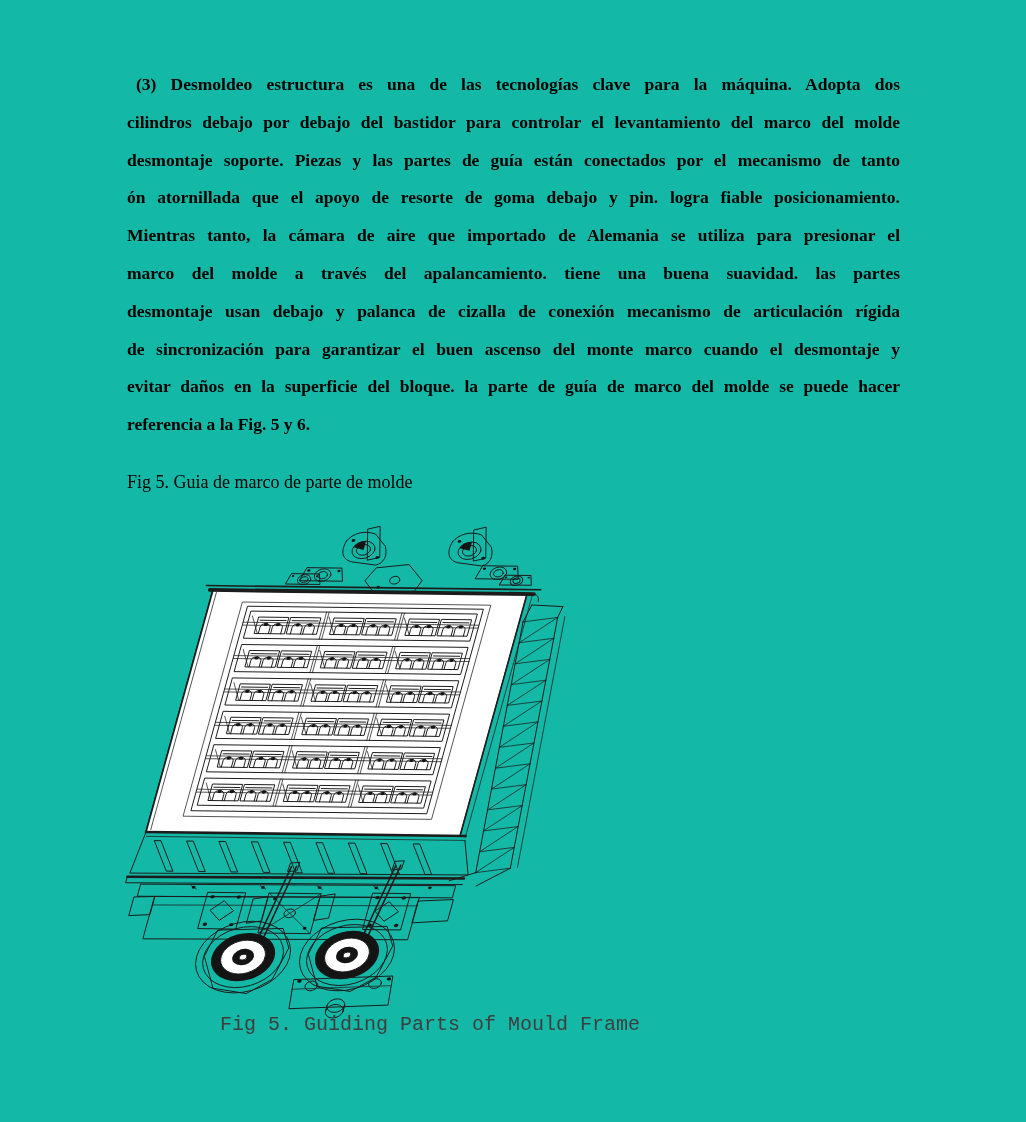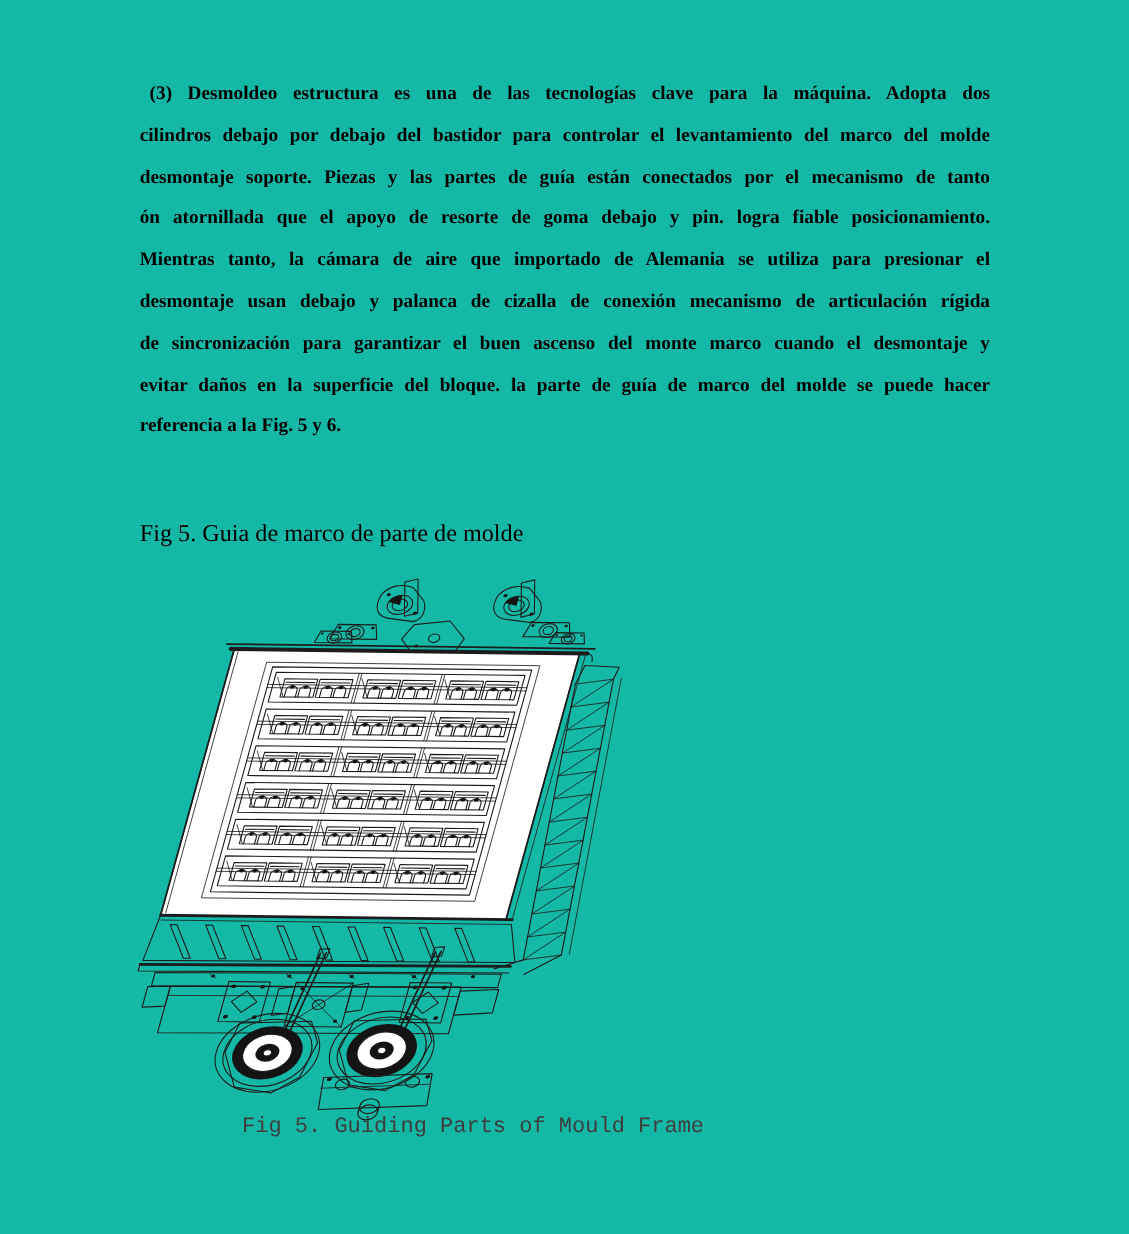--- a/index.html
+++ b/index.html
@@ -6,21 +6,21 @@
   #page{position:relative;width:1026px;height:1122px;background:#14b8a6;overflow:hidden;
         font-family:"Liberation Serif","DejaVu Serif",serif;}
   
   #para{position:absolute;left:127px;top:66px;width:773px;font-weight:700;
         font-size:17.5px;color:#000;}
   .pline{line-height:37.8px;height:37.8px;text-align:justify;text-align-last:justify;
          white-space:normal;overflow:hidden;}
   .pline.first{text-indent:9px;}
   .pline.last{text-align:center;text-align-last:left;}
   
-  #figlabel{position:absolute;left:127px;top:472px;font-size:22px;font-weight:400;color:#000;text-align:right;}
+  #figlabel{position:absolute;left:127px;top:472px;font-size:18px;font-weight:400;color:#000;text-align:right;}
   
   #figcaption{position:absolute;left:195px;top:1013px;
         font-family:"Liberation Mono","DejaVu Sans Mono",monospace;
         font-size:20px;color:#3e3e3e;white-space:pre;margin-left:25px;}
   
   #draw{position:absolute;left:120px;top:512px;}
   #draw *{vector-effect:non-scaling-stroke;}
   #draw path,#draw line,#draw rect,#draw circle{
         fill:none;stroke:#1c1c1c;stroke-width:1;stroke-linejoin:round;stroke-linecap:round;}
   #draw .fD{fill:#141414;stroke:none;}
@@ -35,20 +35,21 @@
 <body>
 
 <div id="page">
 
   <div id="para">
     <div class="pline first">(3) Desmoldeo estructura es una de las tecnologías clave para la máquina. Adopta dos</div>
     <div class="pline">cilindros debajo por debajo del bastidor para controlar el levantamiento del marco del molde</div>
     <div class="pline">desmontaje soporte. Piezas y las partes de guía están conectados por el mecanismo de tanto</div>
     <div class="pline">ón atornillada que el apoyo de resorte de goma debajo y pin. logra fiable posicionamiento.</div>
     <div class="pline">Mientras tanto, la cámara de aire que importado de Alemania se utiliza para presionar el</div>
+    <div class="pline">marco del molde a través del apalancamiento. tiene una buena suavidad. las partes</div>
     <div class="pline">desmontaje usan debajo y palanca de cizalla de conexión mecanismo de articulación rígida</div>
     <div class="pline">de sincronización para garantizar el buen ascenso del monte marco cuando el desmontaje y</div>
     <div class="pline">evitar daños en la superficie del bloque. la parte de guía de marco del molde se puede hacer</div>
     <div class="pline last">referencia a la Fig. 5 y 6.</div>
   </div>
 
   <div id="figlabel">Fig 5. Guia de marco de parte de molde</div>
 
   <svg id="draw" width="470" height="512" viewBox="0 0 470 512">
     <defs>

